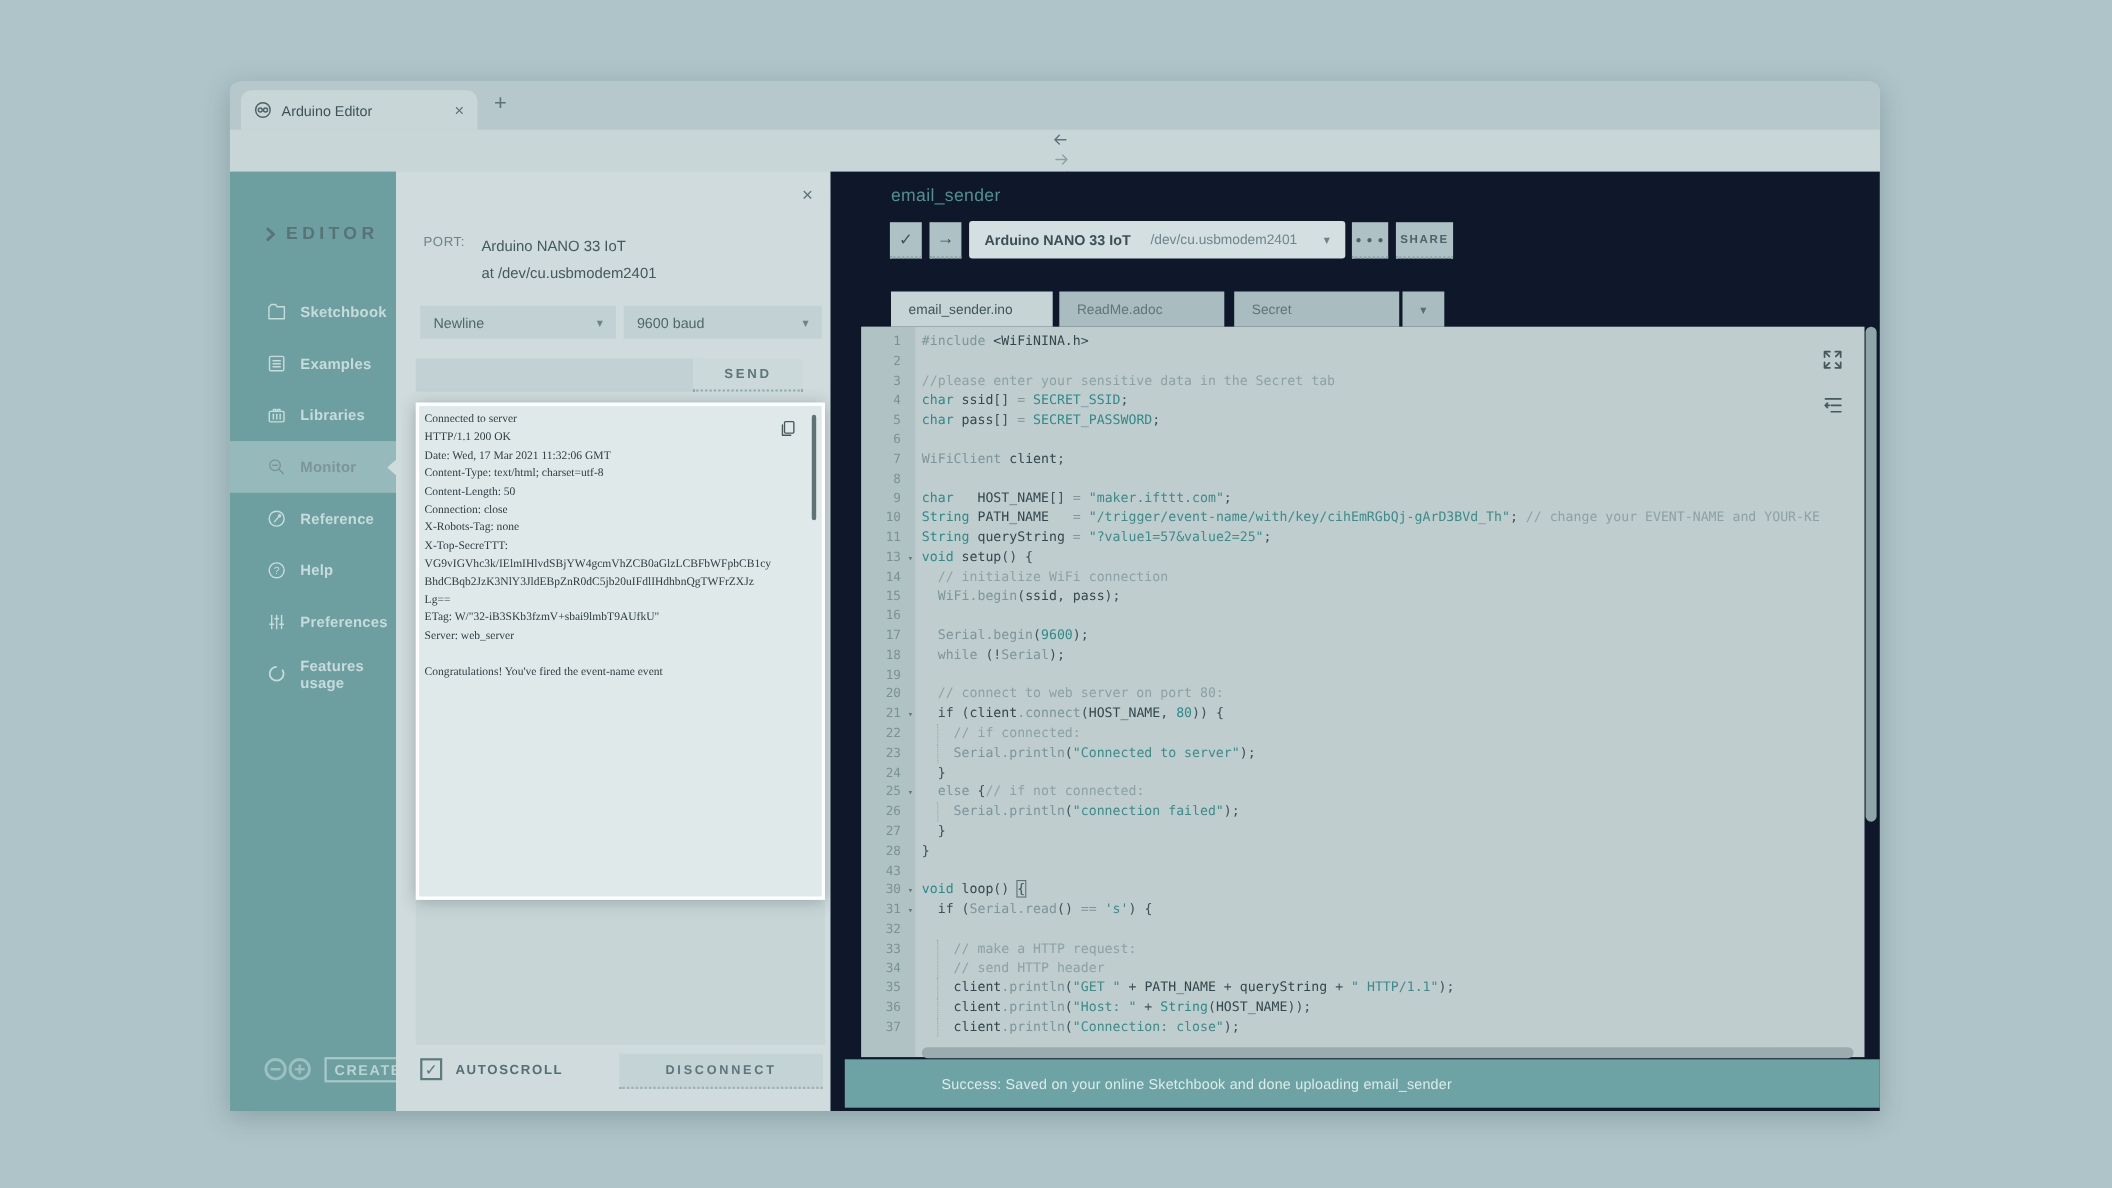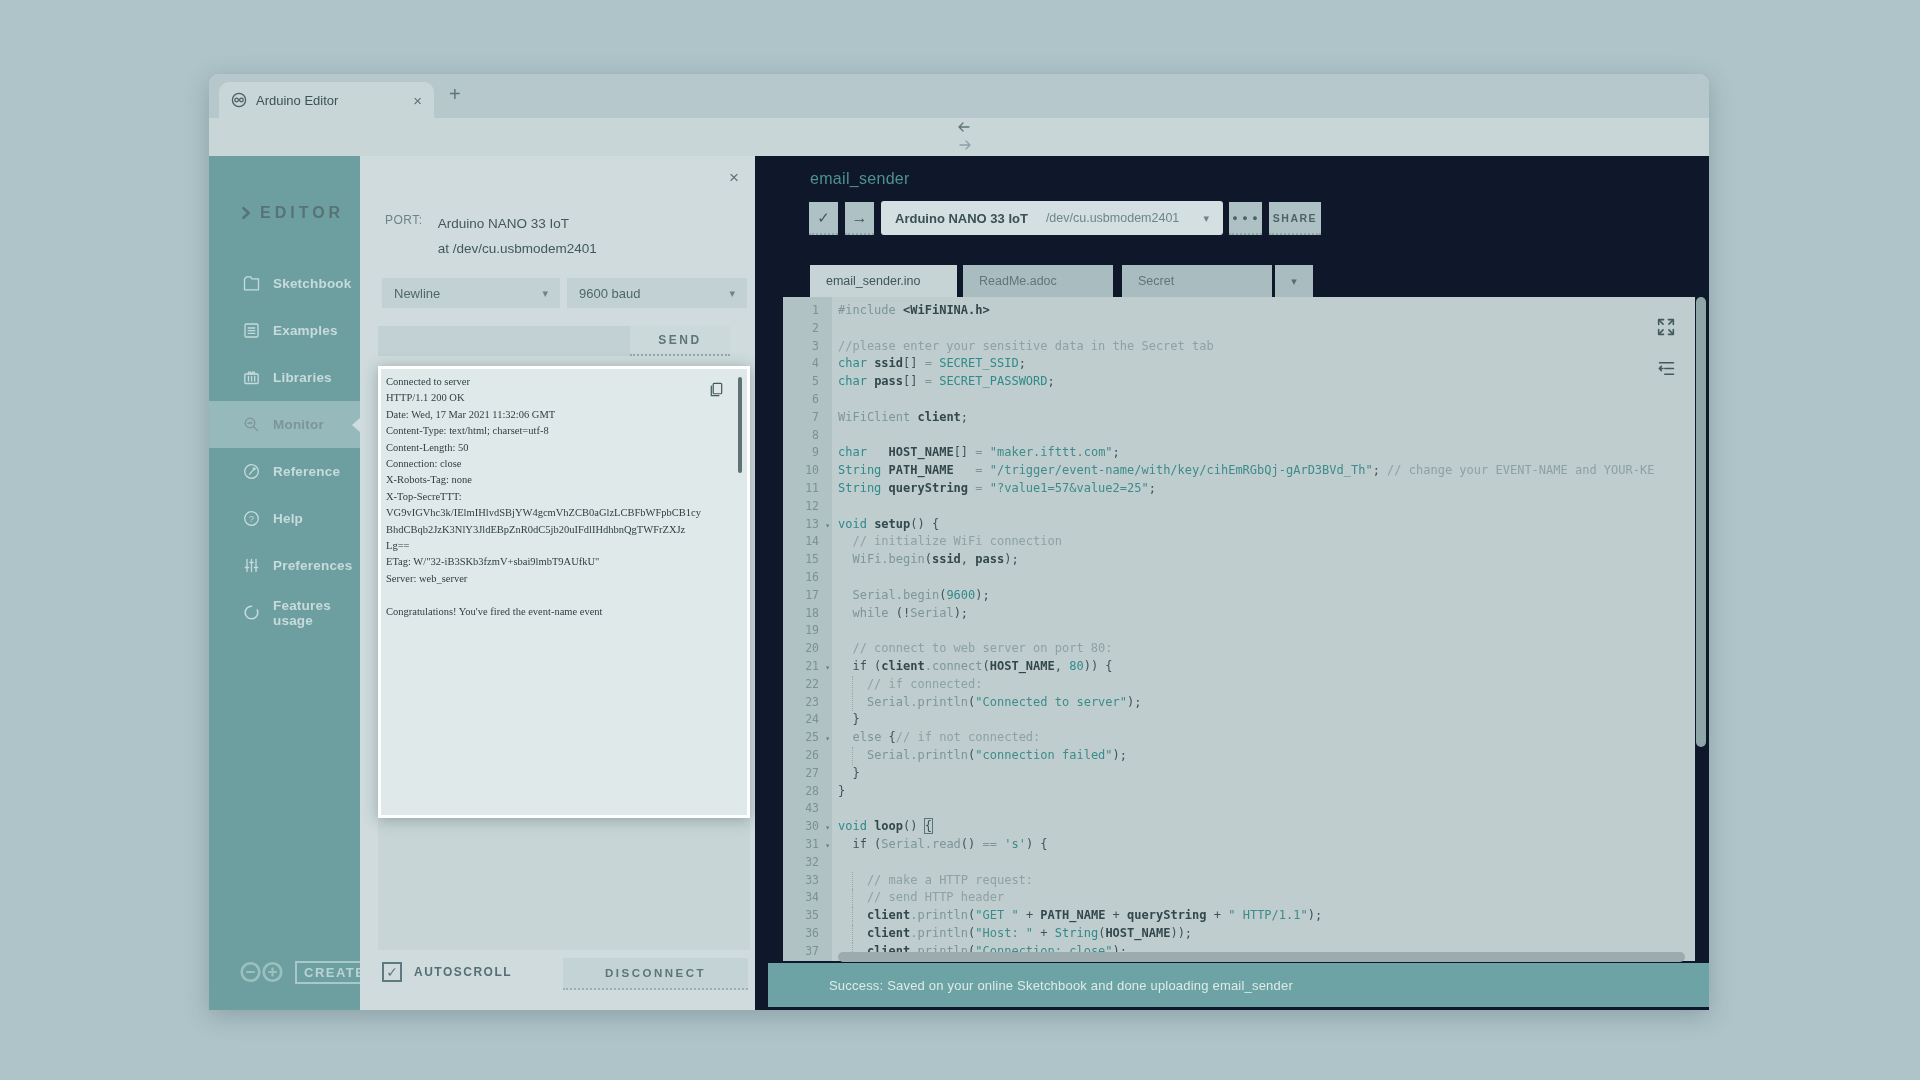--- a/index.html
+++ b/index.html
@@ -107,32 +107,32 @@
 
   .code-area { position:absolute; left:28px; top:141px; width:912px; height:664px; background:#bfcdce; overflow:hidden; }
   .gutter-bg { position:absolute; left:0; top:0; width:49px; height:100%; background:#b0c2c4; }
   #code-lines { position:absolute; left:0; top:5px; width:100%; }
   .cl { display:flex; height:17.8px; line-height:17.8px; font-family:"DejaVu Sans Mono", monospace;
         font-size:12px; white-space:pre; }
   .ln { width:49px; flex:none; text-align:right; padding-right:13px; color:#7c9194; font-size:11.5px; position:relative; }
   .fold { position:absolute; right:2px; top:1px; font-size:8px; color:#5f7a7e; cursor:pointer; }
   .cc { flex:1; padding-left:6px; position:relative; overflow:hidden; }
   .cl.guided .cc::before { content:""; position:absolute; left:20px; top:0; bottom:0; border-left:1px dotted #94aaad; }
-  .tk-p { color:#3e5357; } .tk-b { color:#33484c; font-weight:bold; }
+  .tk-p { color:#3e5357; } .tk-b { color:#33484c; font-weight:normal; }
   .tk-k { color:#2f8a8a; } .tk-s { color:#3d8c8b; } .tk-n { color:#2f8a8a; }
   .tk-c { color:#8da2a4; } .tk-f { color:#7d9699; }
   .tk-cur { color:#3e5357; outline:1px solid #5a7478; }
 
   .e-expand { position:absolute; left:900px; top:160px; width:22px; height:22px; color:#44595c; cursor:pointer; }
   .e-format { position:absolute; left:901px; top:202px; width:21px; height:21px; color:#44595c; cursor:pointer; }
   .vscroll-thumb { position:absolute; left:941px; top:141px; width:10px; height:450px; background:#8fa6a9; border-radius:5px; cursor:pointer; }
   .hscroll-thumb { position:absolute; left:83px; top:796px; width:847px; height:10px; background:#9cabad; border-radius:5px; cursor:pointer; }
 
   .status-bar { position:absolute; left:13px; top:807px; width:941px; height:44px; background:#6da3a4;
-                display:flex; align-items:center; padding-left:61px; color:#dcebea; font-size:13px; letter-spacing:.2px; }
+                display:flex; align-items:center; padding-left:88px; color:#dcebea; font-size:13px; letter-spacing:.2px; }
 
   svg { width:100%; height:100%; display:block; }
 </style>
 </head>
 <body>
 
 <div class="root">
   <div class="window">
 
     <div class="tabstrip">
@@ -375,21 +375,20 @@
               <div class="cl"><span class="ln">2</span><span class="cc"></span></div>
               <div class="cl"><span class="ln">3</span><span class="cc"><span class="tk-c">//please enter your sensitive data in the Secret tab</span></span></div>
               <div class="cl"><span class="ln">4</span><span class="cc"><span class="tk-k">char </span><span class="tk-b">ssid</span><span class="tk-p">[] </span><span class="tk-f">= </span><span class="tk-k">SECRET_SSID</span><span class="tk-p">;</span></span></div>
               <div class="cl"><span class="ln">5</span><span class="cc"><span class="tk-k">char </span><span class="tk-b">pass</span><span class="tk-p">[] </span><span class="tk-f">= </span><span class="tk-k">SECRET_PASSWORD</span><span class="tk-p">;</span></span></div>
               <div class="cl"><span class="ln">6</span><span class="cc"></span></div>
               <div class="cl"><span class="ln">7</span><span class="cc"><span class="tk-f">WiFiClient </span><span class="tk-b">client</span><span class="tk-p">;</span></span></div>
               <div class="cl"><span class="ln">8</span><span class="cc"></span></div>
               <div class="cl"><span class="ln">9</span><span class="cc"><span class="tk-k">char</span><span class="tk-p">   </span><span class="tk-b">HOST_NAME</span><span class="tk-p">[] </span><span class="tk-f">= </span><span class="tk-s">"maker.ifttt.com"</span><span class="tk-p">;</span></span></div>
               <div class="cl"><span class="ln">10</span><span class="cc"><span class="tk-k">String </span><span class="tk-b">PATH_NAME</span><span class="tk-p">   </span><span class="tk-f">= </span><span class="tk-s">"/trigger/event-name/with/key/cihEmRGbQj-gArD3BVd_Th"</span><span class="tk-p">; </span><span class="tk-c">// change your EVENT-NAME and YOUR-KE</span></span></div>
               <div class="cl"><span class="ln">11</span><span class="cc"><span class="tk-k">String </span><span class="tk-b">queryString</span><span class="tk-p"> </span><span class="tk-f">= </span><span class="tk-s">"?value1=57&amp;value2=25"</span><span class="tk-p">;</span></span></div>
-              <div class="cl"><span class="ln">12</span><span class="cc"></span></div>
               <div class="cl"><span class="ln">13<span class="fold">▾</span></span><span class="cc"><span class="tk-k">void </span><span class="tk-b">setup</span><span class="tk-p">() {</span></span></div>
               <div class="cl"><span class="ln">14</span><span class="cc"><span class="tk-c">  // initialize WiFi connection</span></span></div>
               <div class="cl"><span class="ln">15</span><span class="cc"><span class="tk-p">  </span><span class="tk-f">WiFi.begin</span><span class="tk-p">(</span><span class="tk-b">ssid</span><span class="tk-p">, </span><span class="tk-b">pass</span><span class="tk-p">);</span></span></div>
               <div class="cl"><span class="ln">16</span><span class="cc"></span></div>
               <div class="cl"><span class="ln">17</span><span class="cc"><span class="tk-p">  </span><span class="tk-f">Serial.begin</span><span class="tk-p">(</span><span class="tk-n">9600</span><span class="tk-p">);</span></span></div>
               <div class="cl"><span class="ln">18</span><span class="cc"><span class="tk-p">  </span><span class="tk-f">while</span><span class="tk-p"> (!</span><span class="tk-f">Serial</span><span class="tk-p">);</span></span></div>
               <div class="cl"><span class="ln">19</span><span class="cc"></span></div>
               <div class="cl"><span class="ln">20</span><span class="cc"><span class="tk-c">  // connect to web server on port 80:</span></span></div>
               <div class="cl"><span class="ln">21<span class="fold">▾</span></span><span class="cc"><span class="tk-p">  if (</span><span class="tk-b">client</span><span class="tk-f">.connect</span><span class="tk-p">(</span><span class="tk-b">HOST_NAME</span><span class="tk-p">, </span><span class="tk-n">80</span><span class="tk-p">)) {</span></span></div>
               <div class="cl guided"><span class="ln">22</span><span class="cc"><span class="tk-c">    // if connected:</span></span></div>

